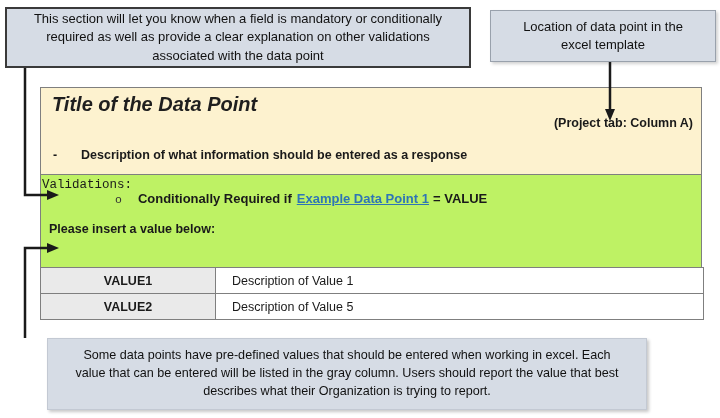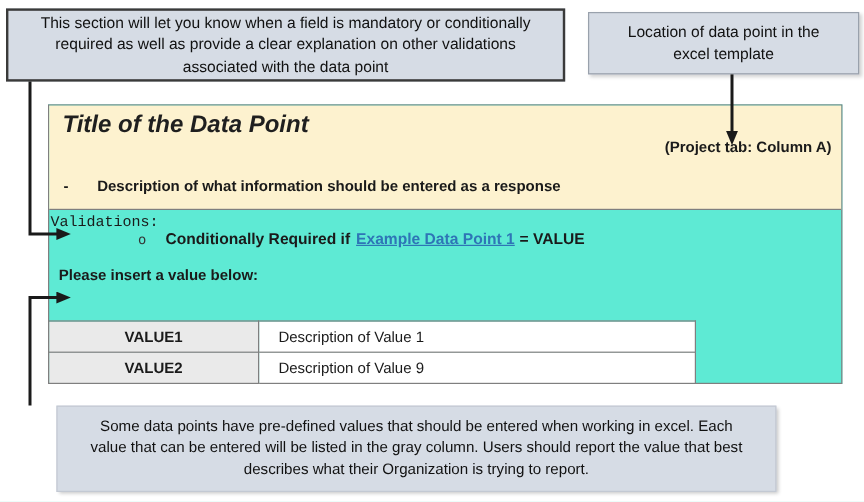--- a/index.html
+++ b/index.html
@@ -12,21 +12,21 @@
     position:absolute;background:#d6dce5;box-sizing:border-box;
     display:flex;align-items:center;justify-content:center;text-align:center;
     font-size:13px;line-height:1.42;color:#111;
   }
   .callout-validations{left:5px;top:7px;width:466px;height:61px;border:2px solid #3a3a3a;padding:18px 18px;}
   .callout-location{left:490px;top:10px;width:226px;height:52px;border:1px solid #99a1ac;box-shadow:2px 2px 3px rgba(0,0,0,.18);padding:2px 26px;}
   .callout-values{left:15px;top:338px;width:600px;height:72px;border:1px solid #c3c9d3;box-shadow:2px 2px 3px rgba(0,0,0,.22);padding:2px 20px;font-size:12.6px;margin-left:32px;}
   
   .panel{
     position:absolute;left:40px;top:87px;width:662px;height:233px;box-sizing:border-box;
-    border:1px solid #7f7f7f;background:#5eead4;
+    border:1px solid #7f7f7f;background:#bef264;
   }
   .panel-header{
     position:relative;height:87px;background:#fdf2cf;border-bottom:1px solid #7f7f7f;box-sizing:border-box;
   }
   .panel-title{
     position:absolute;left:11px;top:5px;font-size:20px;font-weight:bold;font-style:italic;color:#1f1f1f;
   }
   .panel-location{
     position:absolute;right:8px;top:28px;font-size:12.5px;font-weight:bold;
   }
@@ -41,21 +41,21 @@
     font-size:13px;font-weight:bold;
   }
   .circle-bullet{
     font-family:"Liberation Mono",monospace;font-size:11.5px;font-weight:normal;
     margin-right:16px;color:#333;
   }
   .validation-prefix{margin-right:5px;}
   .validation-link{color:#2e75b6;text-decoration:underline;margin-right:4px;cursor:pointer;}
   .insert-prompt{position:absolute;left:8px;top:134px;font-size:12.5px;font-weight:bold;}
   .values-table{
-    position:absolute;left:-1px;bottom:-1px;width:540px;border-collapse:collapse;table-layout:fixed;
+    position:absolute;left:-1px;bottom:-1px;width:664px;border-collapse:collapse;table-layout:fixed;
   }
   .values-table td{
     border:1px solid #7f7f7f;height:26px;font-size:12.5px;box-sizing:border-box;padding:0;
   }
   .values-table td.value-cell{
     width:175px;background:#eaeaea;text-align:center;font-weight:bold;
   }
   .values-table td.desc-cell{background:#ffffff;padding-left:16px;}
   
   .arrows{position:absolute;left:0;top:0;width:720px;height:418px;pointer-events:none;}
@@ -95,21 +95,21 @@
     <div class="insert-prompt">Please insert a value below:</div>
 
     <table class="values-table">
       <tbody>
         <tr>
           <td class="value-cell">VALUE1</td>
           <td class="desc-cell">Description of Value 1</td>
         </tr>
         <tr>
           <td class="value-cell">VALUE2</td>
-          <td class="desc-cell">Description of Value 9</td>
+          <td class="desc-cell">Description of Value 5</td>
         </tr>
       </tbody>
     </table>
   </div>
 
   <div class="callout callout-values">
     <span>Some data points have pre-defined values that should be entered when working in excel.  Each value that can be entered will be listed in the gray column.  Users should report the value that best describes what their Organization is trying to report.</span>
   </div>
 
   <svg class="arrows" viewBox="0 0 720 418" xmlns="http://www.w3.org/2000/svg">

